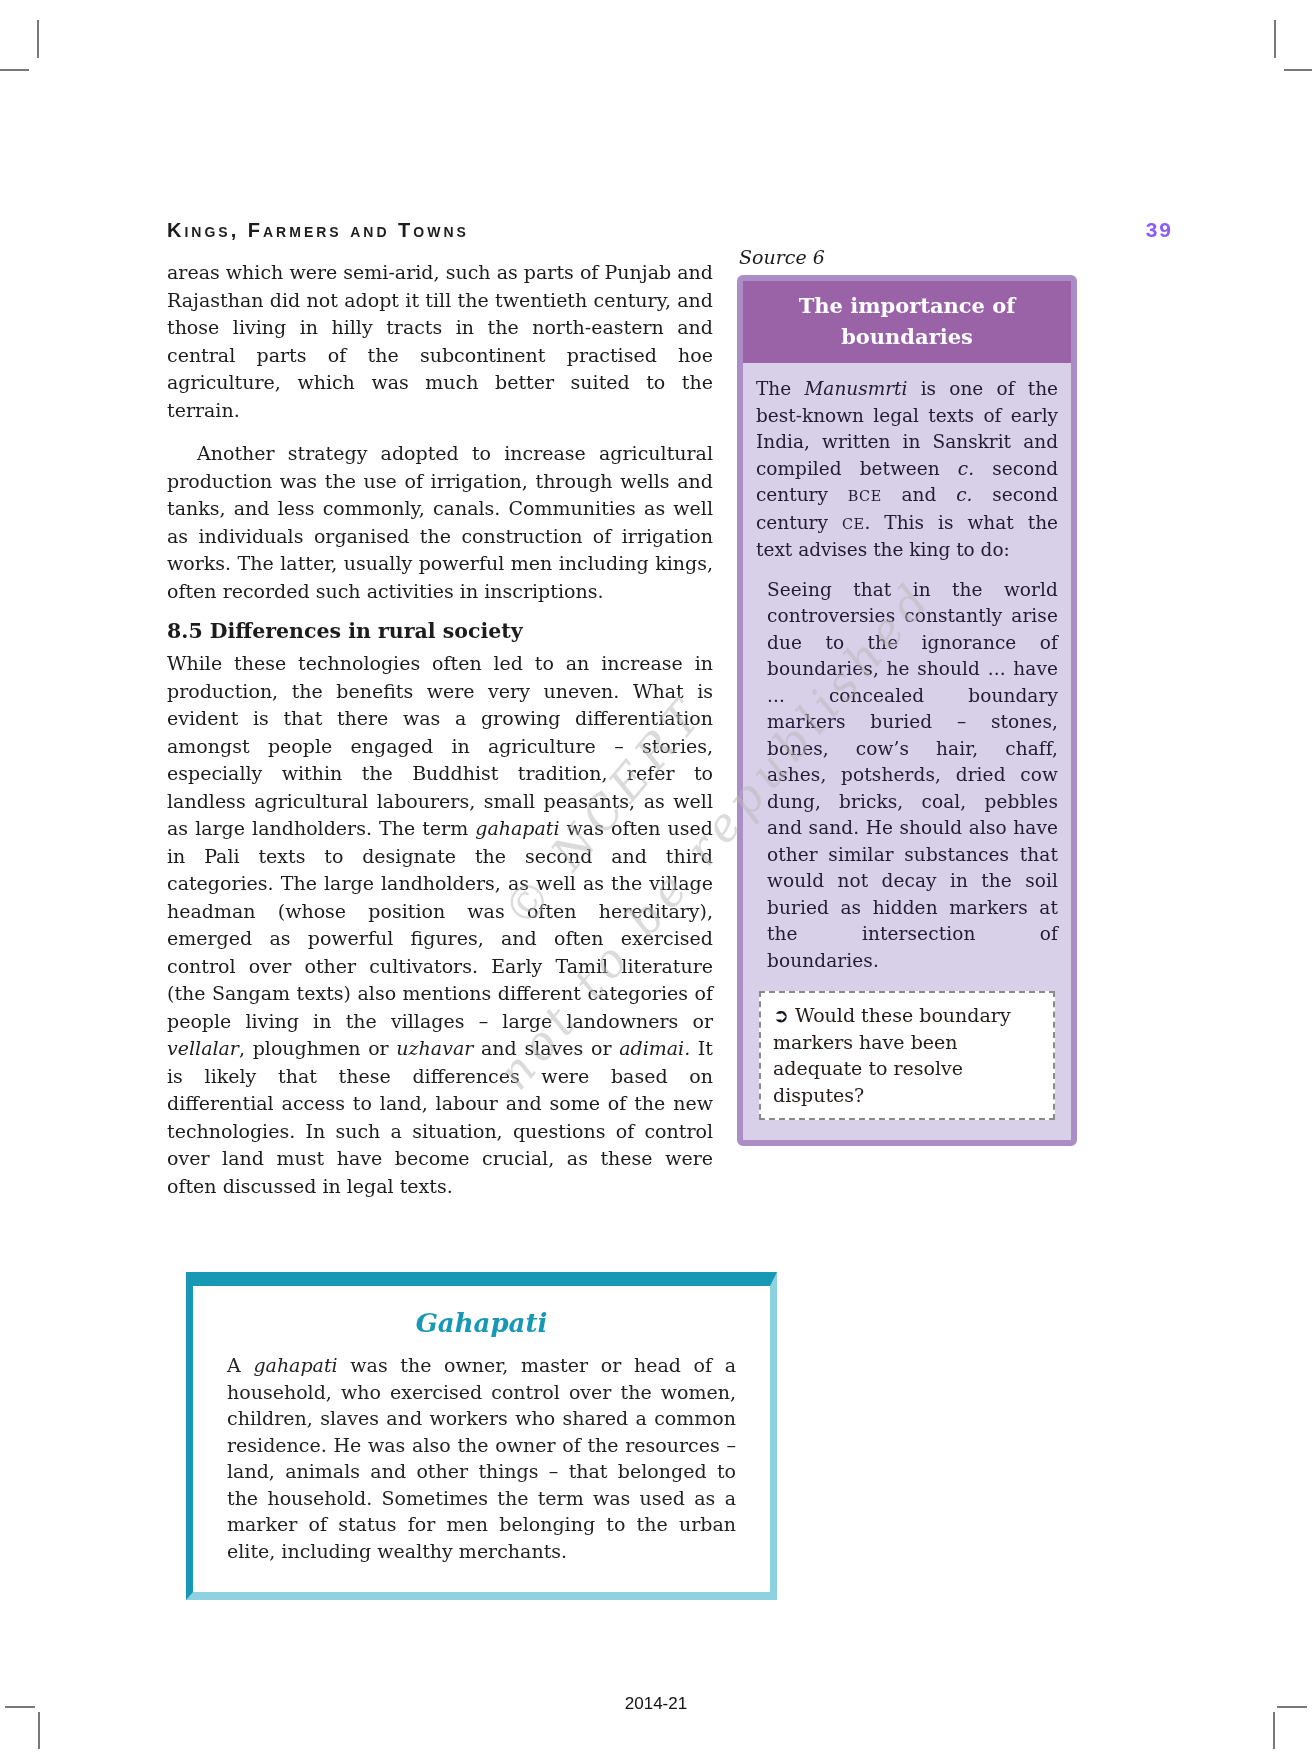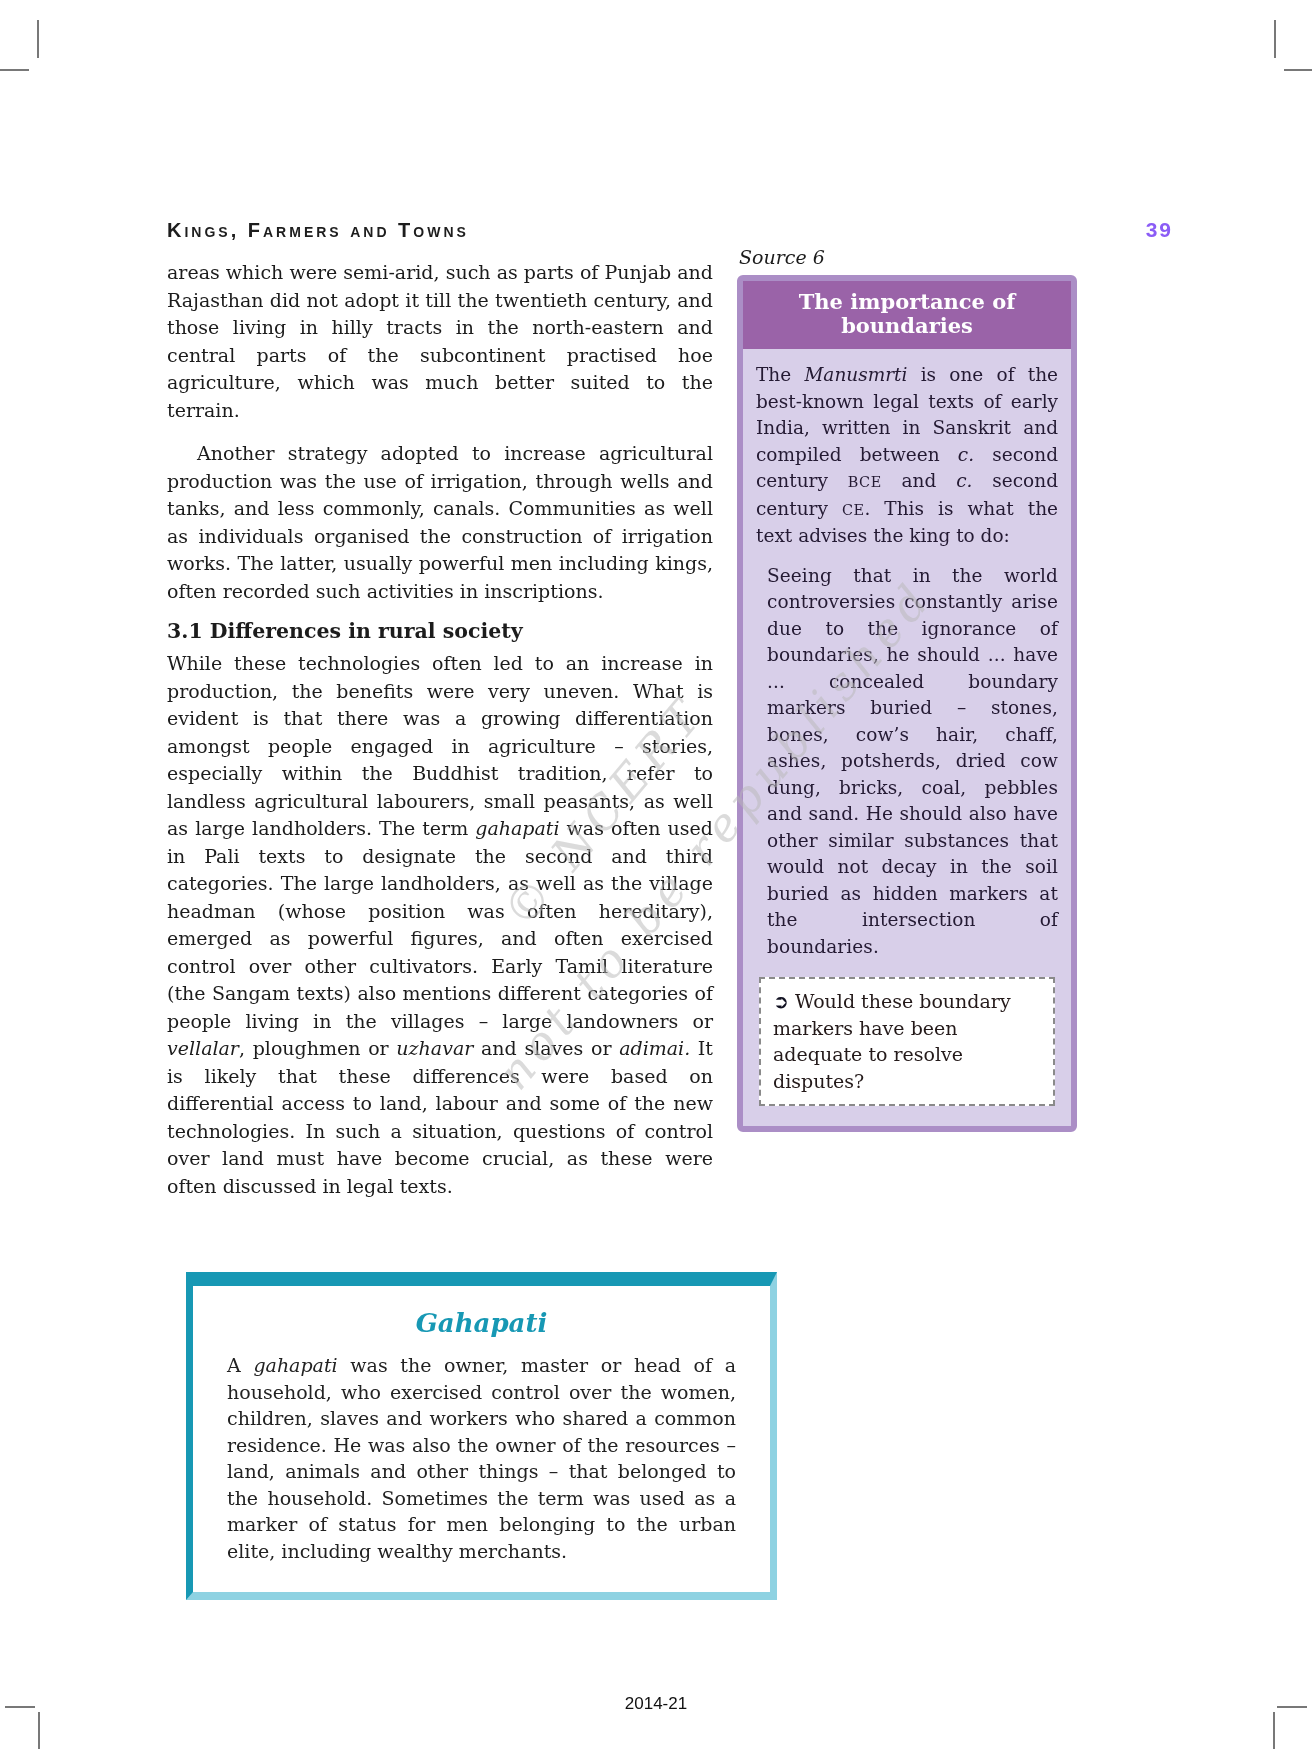--- a/index.html
+++ b/index.html
@@ -39,21 +39,21 @@
   
   .sidebar{position:absolute;left:737px;top:246px;width:340px;}
   .source-label{
     font-style:italic;font-size:19px;margin:0 0 7px 2px;color:#1c1c1c;
   }
   .source-box{
     border:6px solid #ab8ec6;border-radius:6px;background:#d8cfe9;overflow:hidden;
   }
   .source-title{
     background:#9a63a8;color:#ffffff;font-weight:bold;font-size:21px;
-    text-align:center;line-height:24px;padding:9px 16px 11px 16px;
+    text-align:center;line-height:31px;padding:9px 16px 11px 16px;
   }
   .source-body{
     padding:13px 13px 16px 13px;color:#241a33;
     font-size:18.5px;line-height:26.5px;text-align:justify;
   }
   .source-body p{margin:0;}
   .source-intro{margin-bottom:13px !important;}
   .source-quote{margin-left:11px !important;letter-spacing:0.1px;}
   .question-box{
     margin:17px 3px 4px 3px;border:2px dashed #8a8a8a;background:#ffffff;
@@ -105,21 +105,21 @@
   <div class="crop" style="left:1273px;top:1712px;width:2px;height:37px;"></div>
 
   <div class="running-head">
     <span class="running-title">Kings, Farmers and Towns</span>
     <span class="page-number">39</span>
   </div>
 
   <div class="main-col">
     <p><span>areas which were semi-arid, such as parts of Punjab and Rajasthan did not adopt it till the twentieth century, and those living in hilly tracts in the north-eastern and central parts of the subcontinent practised hoe agriculture, which was much better suited to the terrain.</span></p>
     <p class="indent"><span>Another strategy adopted to increase agricultural production was the use of irrigation, through wells and tanks, and less commonly, canals. Communities as well as individuals organised the construction of irrigation works. The latter, usually powerful men including kings, often recorded such activities in inscriptions.</span></p>
-    <div class="section-heading">3.1 Differences in rural society</div>
+    <div class="section-heading">8.5 Differences in rural society</div>
     <p><span>While these technologies often led to an increase in production, the benefits were very uneven. What is evident is that there was a growing differentiation amongst people engaged in agriculture – stories, especially within the Buddhist tradition, refer to landless agricultural labourers, small peasants, as well as large landholders. The term </span><span class="it">gahapati</span><span> was often used in Pali texts to designate the second and third categories. The large landholders, as well as the village headman (whose position was often hereditary), emerged as powerful figures, and often exercised control over other cultivators. Early Tamil literature (the Sangam texts) also mentions different categories of people living in the villages – large landowners or </span><span class="it">vellalar</span><span>, ploughmen or </span><span class="it">uzhavar</span><span> and slaves or </span><span class="it">adimai.</span><span> It is likely that these differences were based on differential access to land, labour and some of the new technologies. In such a situation, questions of control over land must have become crucial, as these were often discussed in legal texts.</span></p>
   </div>
 
   <div class="sidebar">
     <div class="source-label">Source 6</div>
     <div class="source-box">
       <div class="source-title">The importance of boundaries</div>
       <div class="source-body">
         <p class="source-intro"><span>The </span><span class="it">Manusmrti</span><span> is one of the best-known legal texts of early India, written in Sanskrit and compiled between </span><span class="it">c.</span><span> second century </span><span class="sc">BCE</span><span> and </span><span class="it">c.</span><span> second century </span><span class="sc">CE</span><span>. This is what the text advises the king to do:</span></p>
         <p class="source-quote">Seeing that in the world controversies constantly arise due to the ignorance of boundaries, he should ... have ... concealed boundary markers buried – stones, bones, cow’s hair, chaff, ashes, potsherds, dried cow dung, bricks, coal, pebbles and sand. He should also have other similar substances that would not decay in the soil buried as hidden markers at the intersection of boundaries.</p>

